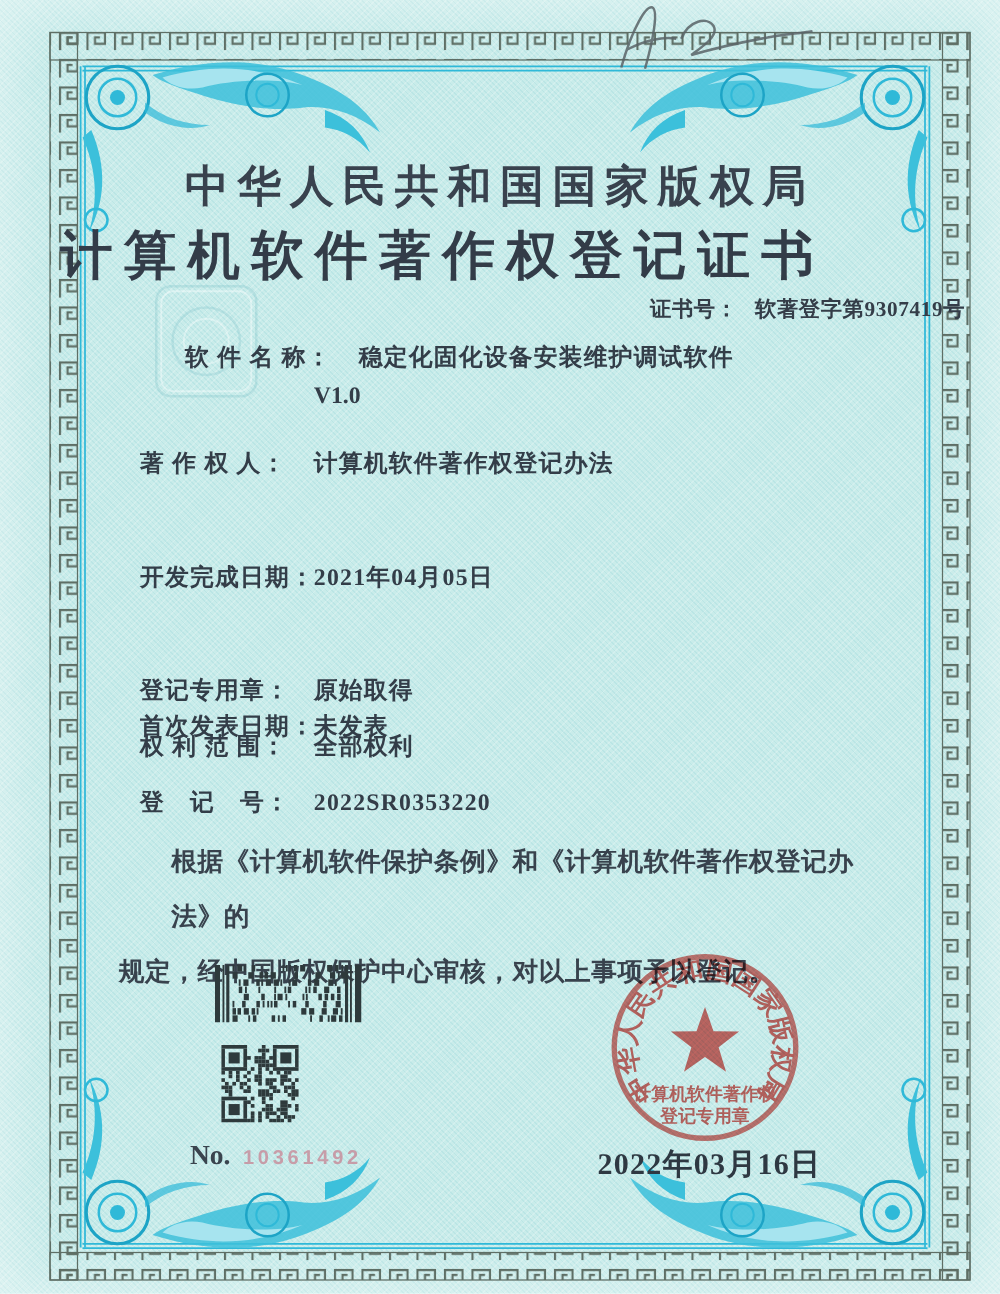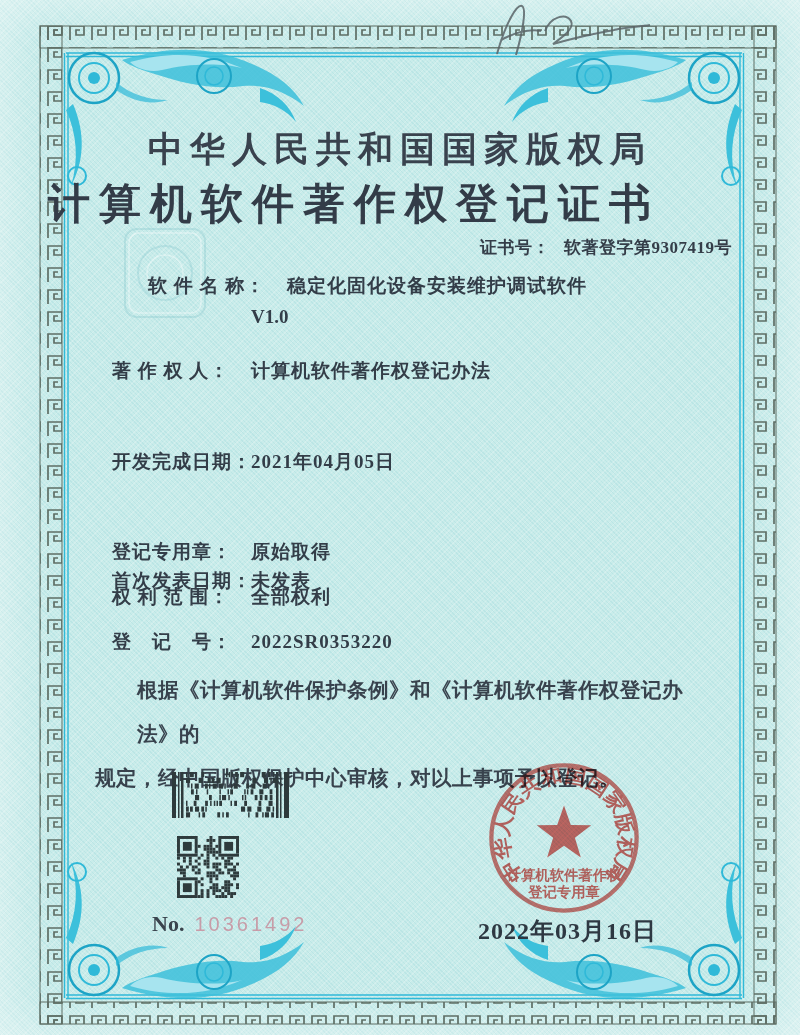--- a/index.html
+++ b/index.html
@@ -18,35 +18,35 @@
   .abs{position:absolute;}
   .issuer{
     left:0;top:126px;width:800px;text-align:center;
     font-size:35px;font-weight:bold;letter-spacing:7px;color:#39424e;
   }
   .cert-title{
     left:0;top:176px;width:674px;text-align:center;
     font-size:42px;font-weight:bold;letter-spacing:9px;color:#333c48;margin-left:17px;
   }
   .certno{
-    left:480px;top:236px;font-size:17px;font-weight:bold;letter-spacing:.5px;
+    left:520px;top:236px;font-size:17px;font-weight:bold;letter-spacing:.5px;
     white-space:nowrap;color:#343d48;
   }
   .certno .lbl{margin-right:14px;}
   .field{left:112px;font-size:19px;font-weight:bold;white-space:nowrap;color:#333d48;}
   .field .flabel{display:inline-block;width:139px;letter-spacing:1px;}
   .field .fvalue{letter-spacing:1px;}
   .fvalue2{left:251px;font-size:19px;font-weight:bold;color:#333d48;}
   .statement{left:95px;width:618px;font-size:20.5px;font-weight:bold;
     color:#38424d;line-height:44px;letter-spacing:.5px;}
   .statement .ln1{padding-left:42px;}
   .serial{left:152px;top:911px;font-size:22px;font-weight:bold;color:#3a444e;white-space:nowrap;}
   .serial .num{
     font-family:"Liberation Sans","DejaVu Sans",sans-serif;
-    font-weight:400;font-size:20px;letter-spacing:3px;
+    font-weight:700;font-size:16px;letter-spacing:3px;
     color:rgba(198,135,150,.78);margin-left:10px;
   }
   .issue-date{left:478px;top:915px;width:190px;text-align:left;
     font-size:24px;font-weight:bold;color:#2e3842;letter-spacing:1px;font-family:Liberation Serif, serif;}
   .seal-wrap{left:478px;top:752px;width:172px;height:172px;mix-blend-mode:multiply;opacity:.92;}
   .barcode{left:172px;top:772px;width:120px;height:46px;}
   .qrcode{left:177px;top:836px;width:62px;height:62px;}
   .watermark{left:123px;top:227px;width:84px;height:92px;opacity:.55;}
   svg{display:block;}
 </style>

